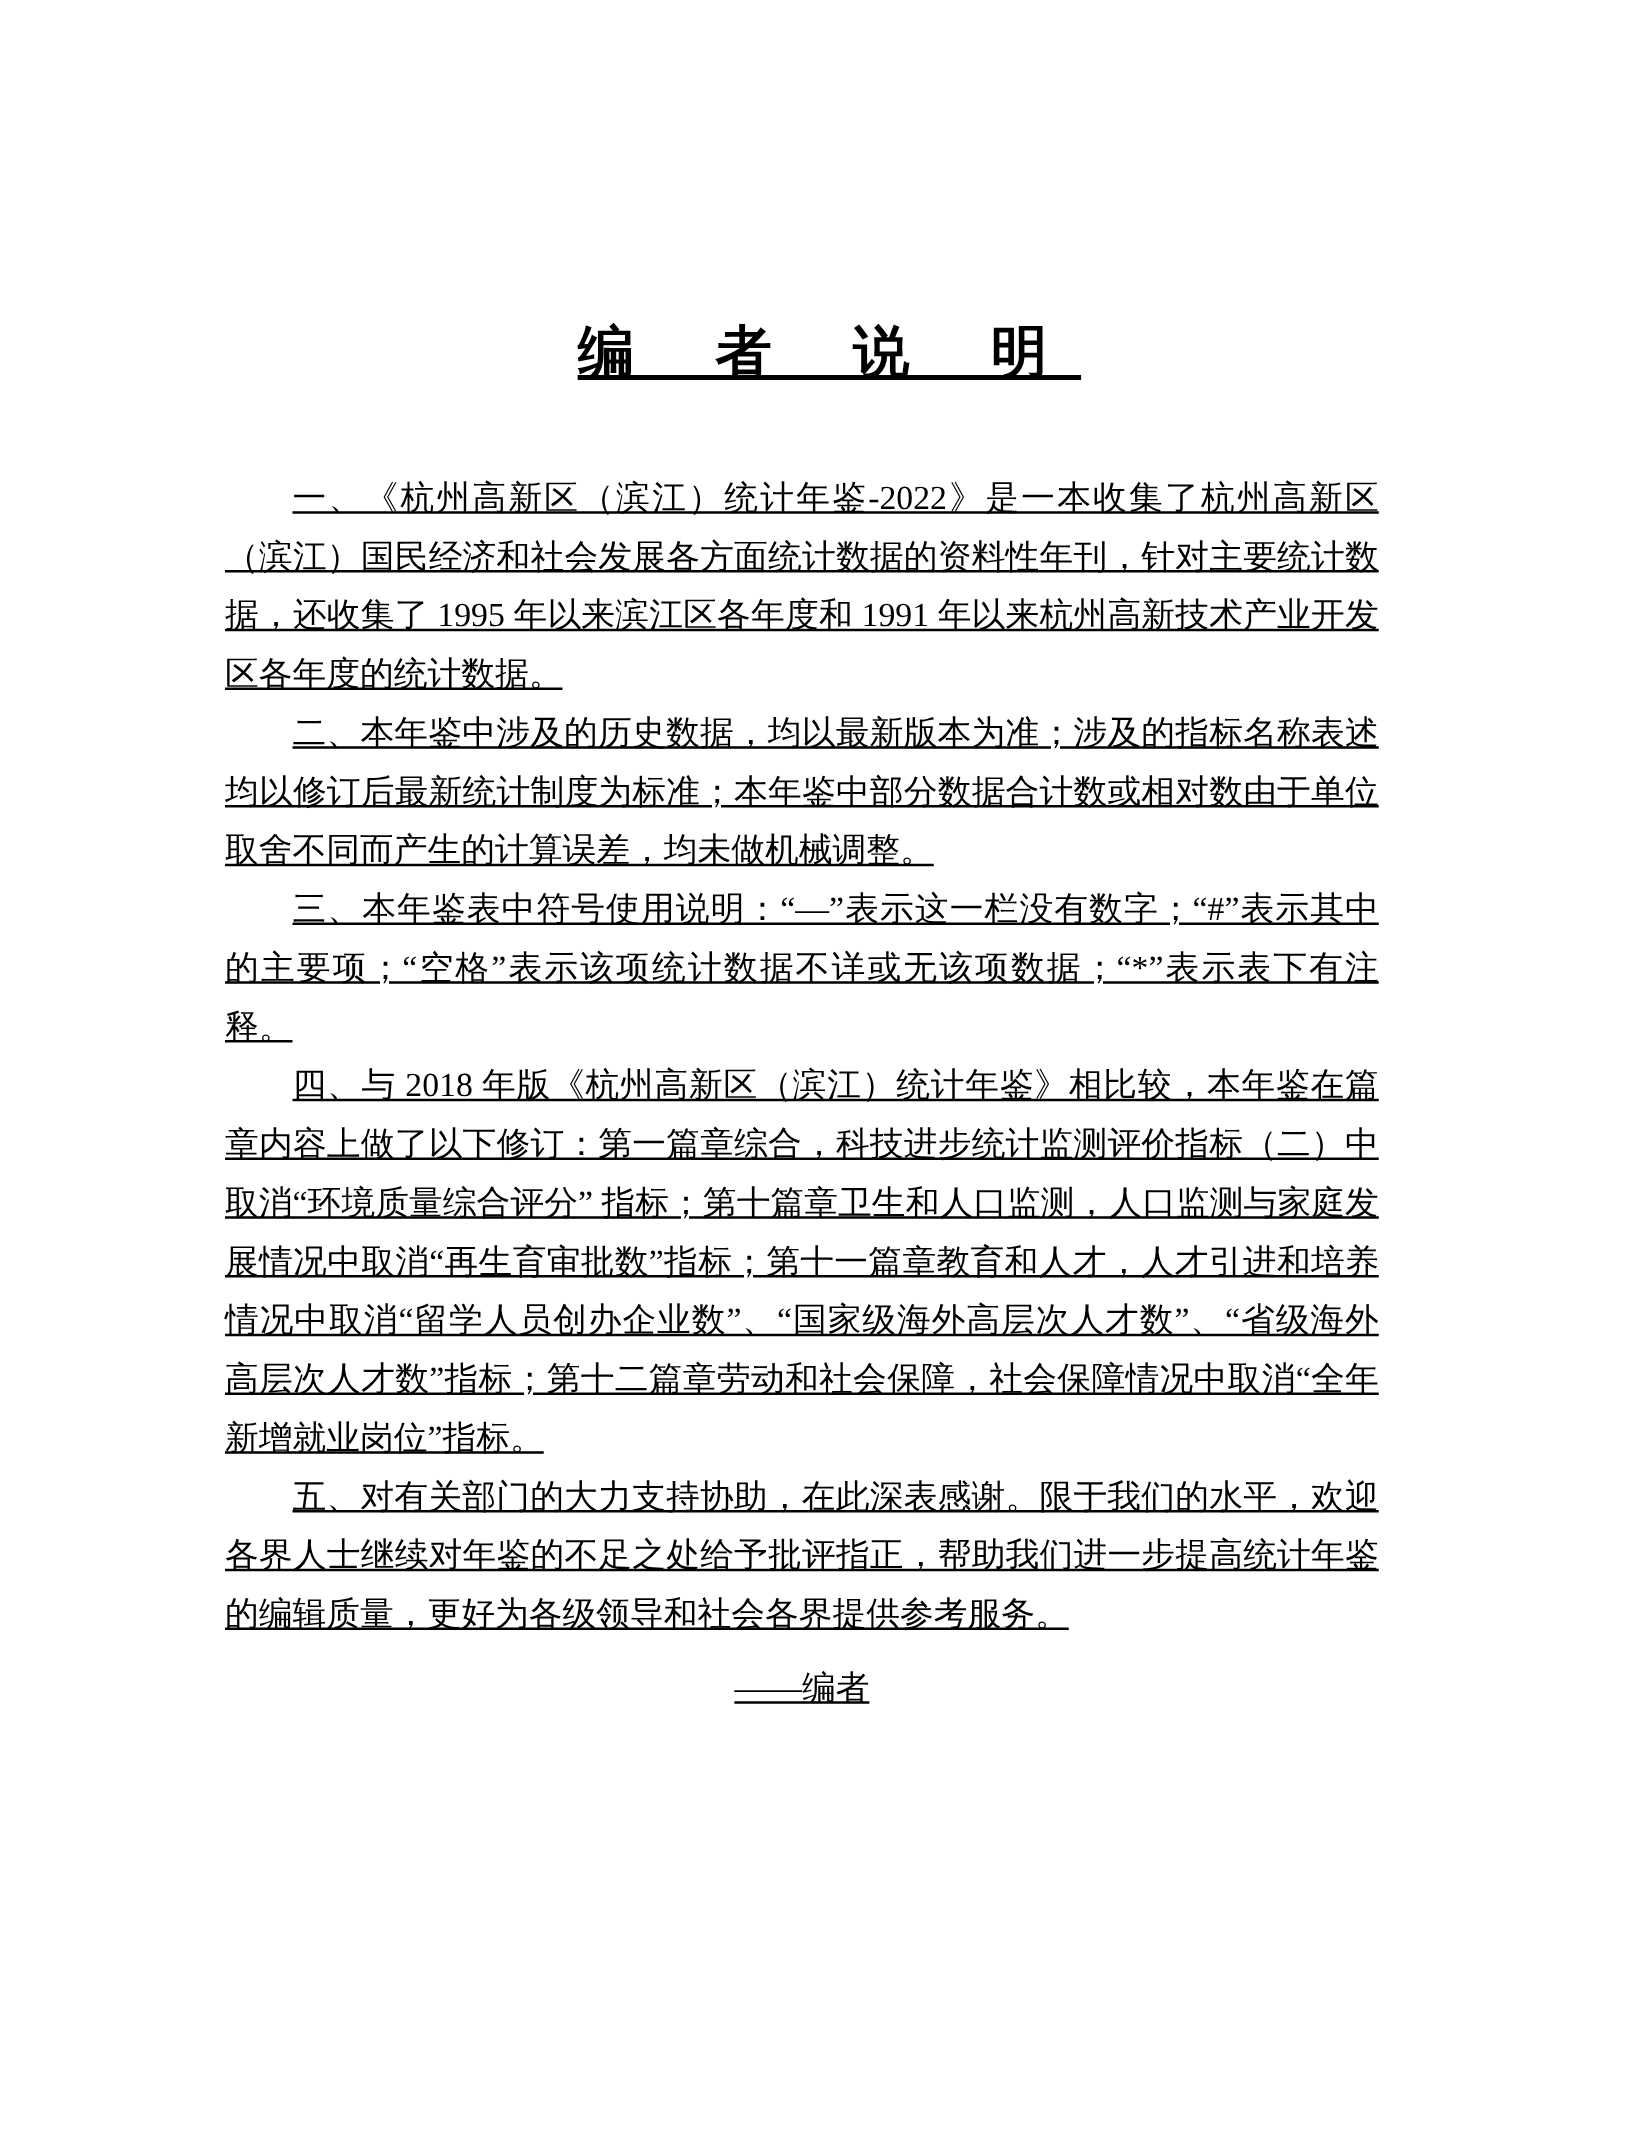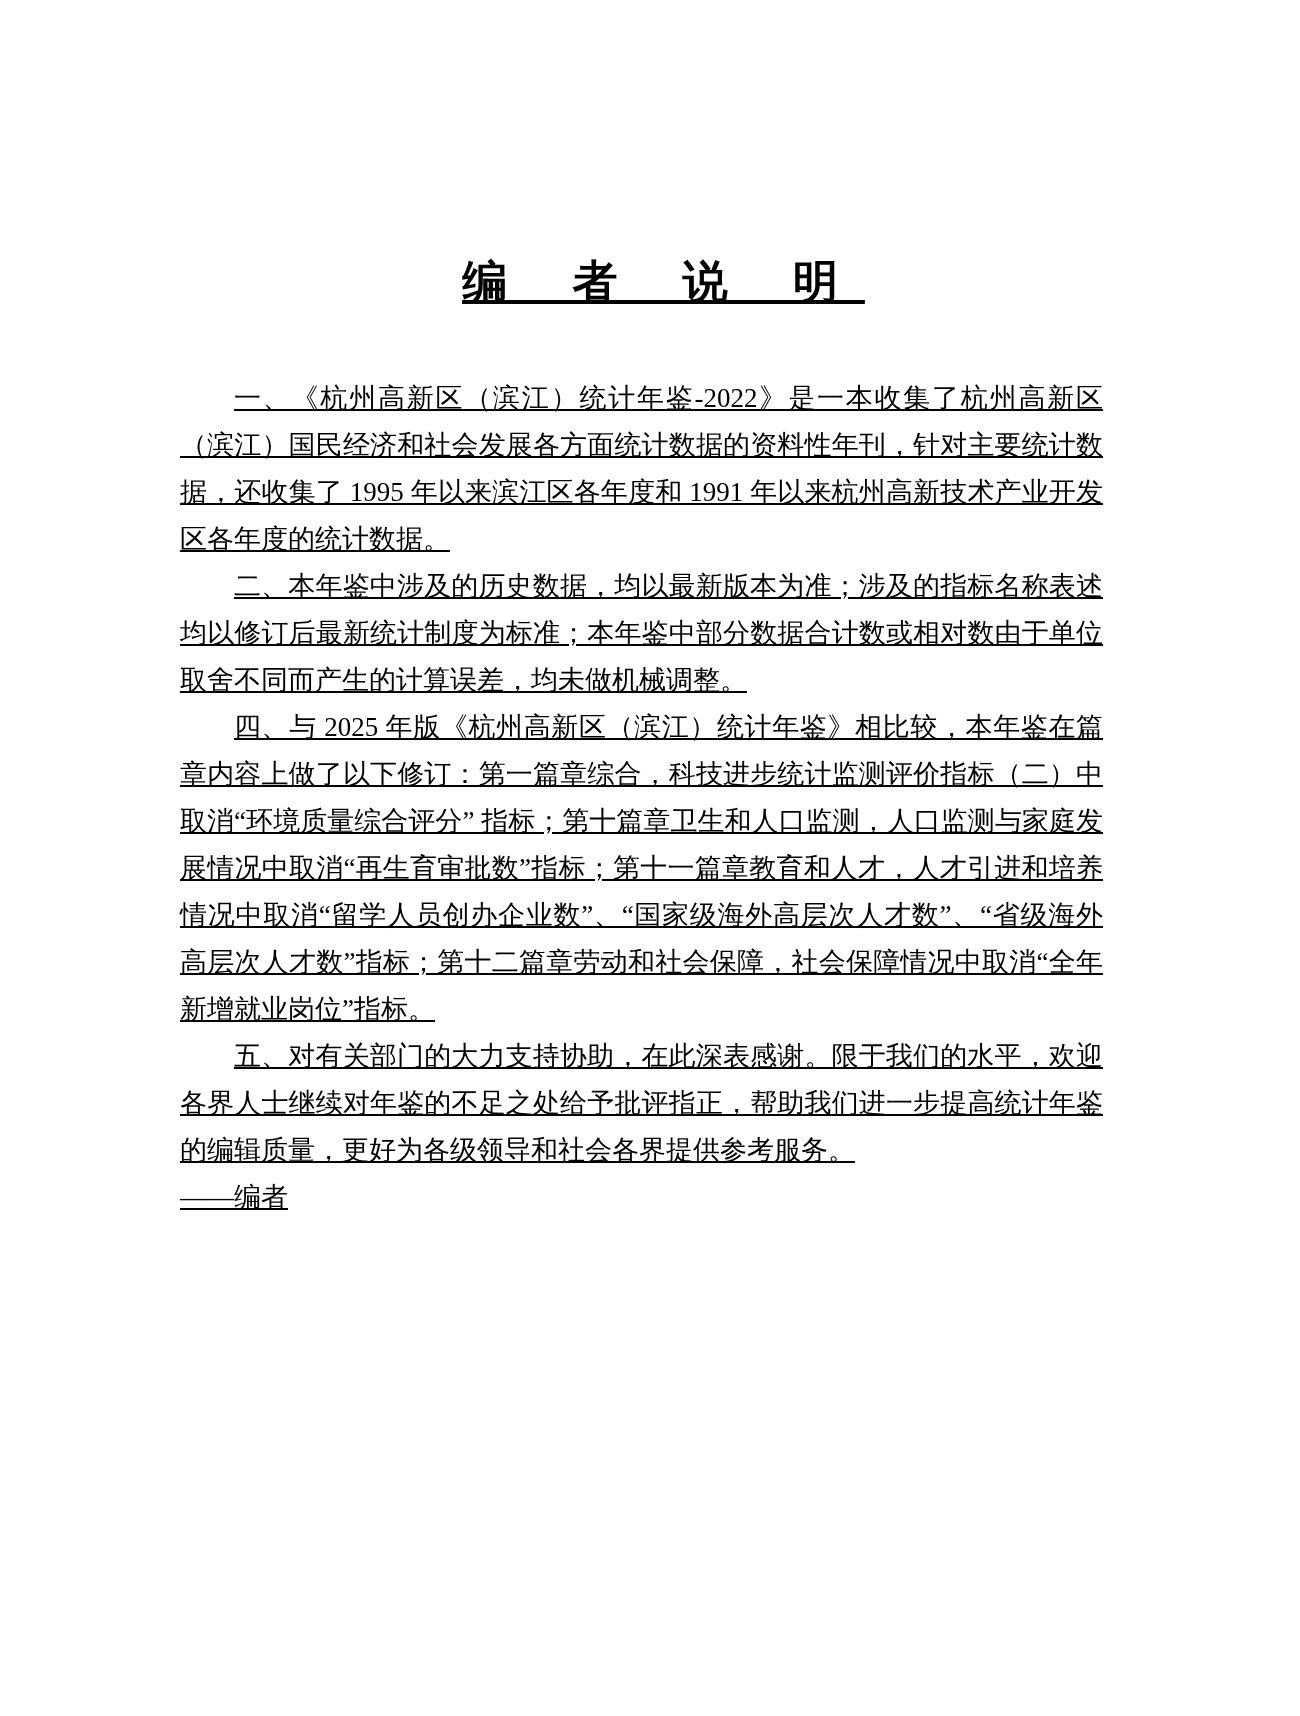--- a/index.html
+++ b/index.html
@@ -39,32 +39,33 @@
     font-size: 27px;
     line-height: 47px;
     text-align: justify;
   }
   .para {
     margin: 0;
     padding: 0;
     text-indent: 2em;
   }
   .signature {
-    margin: 0;
+    margin: 12px;
     padding: 0;
-    text-align: left;
+    text-align: center;
     text-indent: 0;
   }
 </style>
 </head>
 <body>
 
 <div class="page">
   <h1 class="title">编 者 说 明</h1>
 
   <div class="doc-body">
     <p class="para">一、《杭州高新区（滨江）统计年鉴-2022》是一本收集了杭州高新区（滨江）国民经济和社会发展各方面统计数据的资料性年刊，针对主要统计数据，还收集了 1995 年以来滨江区各年度和 1991 年以来杭州高新技术产业开发区各年度的统计数据。</p>
     <p class="para">二、本年鉴中涉及的历史数据，均以最新版本为准；涉及的指标名称表述均以修订后最新统计制度为标准；本年鉴中部分数据合计数或相对数由于单位取舍不同而产生的计算误差，均未做机械调整。</p>
-    <p class="para">四、与 2025 年版《杭州高新区（滨江）统计年鉴》相比较，本年鉴在篇章内容上做了以下修订：第一篇章综合，科技进步统计监测评价指标（二）中取消“环境质量综合评分” 指标；第十篇章卫生和人口监测，人口监测与家庭发展情况中取消“再生育审批数”指标；第十一篇章教育和人才，人才引进和培养情况中取消“留学人员创办企业数”、“国家级海外高层次人才数”、“省级海外高层次人才数”指标；第十二篇章劳动和社会保障，社会保障情况中取消“全年新增就业岗位”指标。</p>
+    <p class="para">三、本年鉴表中符号使用说明：“—”表示这一栏没有数字；“#”表示其中的主要项；“空格”表示该项统计数据不详或无该项数据；“*”表示表下有注释。</p>
+    <p class="para">四、与 2018 年版《杭州高新区（滨江）统计年鉴》相比较，本年鉴在篇章内容上做了以下修订：第一篇章综合，科技进步统计监测评价指标（二）中取消“环境质量综合评分” 指标；第十篇章卫生和人口监测，人口监测与家庭发展情况中取消“再生育审批数”指标；第十一篇章教育和人才，人才引进和培养情况中取消“留学人员创办企业数”、“国家级海外高层次人才数”、“省级海外高层次人才数”指标；第十二篇章劳动和社会保障，社会保障情况中取消“全年新增就业岗位”指标。</p>
     <p class="para">五、对有关部门的大力支持协助，在此深表感谢。限于我们的水平，欢迎各界人士继续对年鉴的不足之处给予批评指正，帮助我们进一步提高统计年鉴的编辑质量，更好为各级领导和社会各界提供参考服务。</p>
     <p class="signature">——编者</p>
   </div>
 </div>
 
 </body></html>

